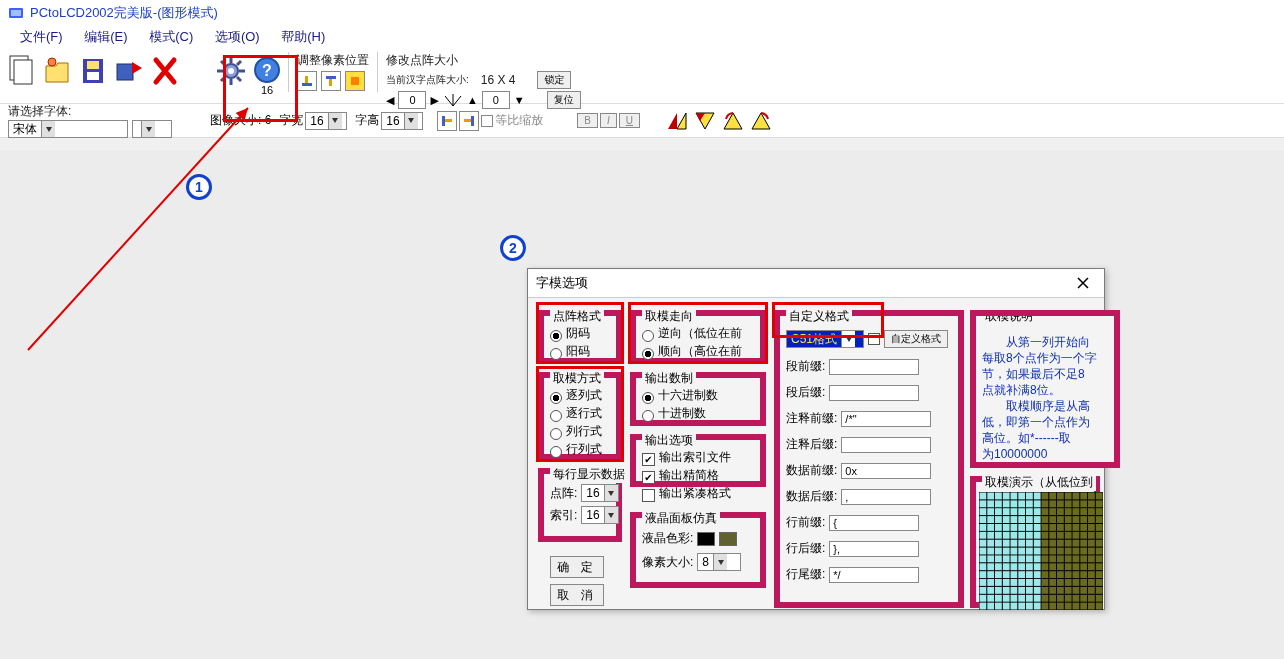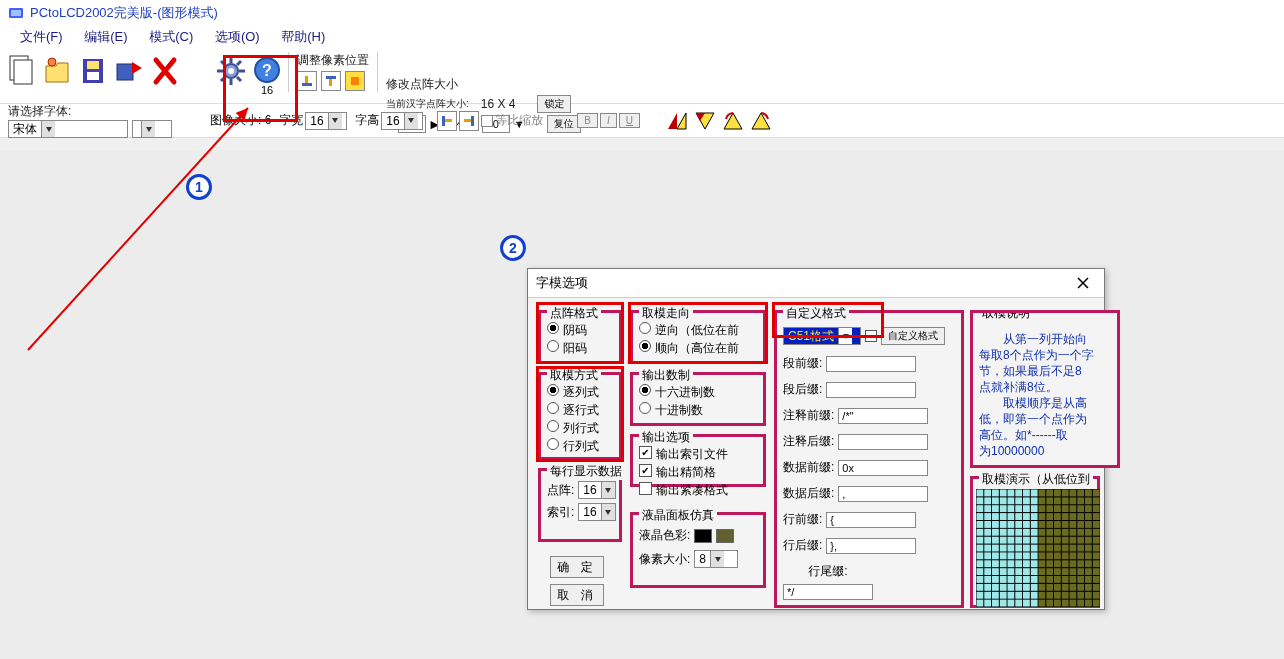--- a/index.html
+++ b/index.html
@@ -103,24 +103,24 @@
     border:1px solid #7a7a7a;
     box-shadow: 2px 2px 6px rgba(0,0,0,0.25);
   }
   .dlg-title {
     background:#fff; border-bottom:1px solid #ccc;
     padding:4px 8px; font-size:13px; display:flex; justify-content:space-between; align-items:center;
   }
   .dlg-close { width:26px; height:20px; display:flex; align-items:center; justify-content:center; cursor:default;}
   .dlg-body { position:relative; height:calc(100% - 26px); }
   .grp {
-    position:absolute; border:3px solid #be185d; background:#f4f4f4;
+    position:absolute; border:6px solid #be185d; background:#f4f4f4;
   }
   .grp .gtitle { position:absolute; top:-8px; left:6px; background:#f4f4f4; padding:0 3px; font-size:12px; white-space:nowrap;}
-  .radio, .check { display:flex; align-items:flex-start; gap:4px; font-size:12px; margin:1px 6px; white-space:nowrap;}
+  .radio, .check { display:flex; align-items:flex-end; gap:4px; font-size:12px; margin:1px 6px; white-space:nowrap;}
   .radio::before {
     content:""; width:10px; height:10px; border:1px solid #555; border-radius:50%; background:#fff; display:inline-block;
   }
   .radio.sel::before {
     background: radial-gradient(circle, #000 0 3px, #fff 3px);
   }
   .check::before {
     content:""; width:11px; height:11px; border:1px solid #555; background:#fff; display:inline-block;
   }
   .check.sel::before {
@@ -230,21 +230,21 @@
         </div>
       <div class="pxcell" style="background:#ffe040;">
           <svg width="14" height="14">
             <rect x="3" y="3" width="8" height="8" fill="#ff8000"></rect>
           </svg>
         </div>
     </div>
   </div>
   <div class="vsep"></div>
 
-  <div class="toolgrp" style="width:250px;margin-top:24px;">
+  <div class="toolgrp" style="width:250px;">
     <div class="toolrow" style="gap:12px;">
       <span class="lbl">修改点阵大小</span>
     </div>
     <div class="toolrow">
       <span class="lbl" style="font-size:10px;">当前汉字点阵大小:</span>
       <span class="lbl" style="margin-left:8px;">16 X 4</span>
       <span class="winbtn" style="margin-left:18px;">锁定</span>
     </div>
     <div class="toolrow">
       <span style="font-size:11px;">◀</span>
@@ -508,21 +508,21 @@
           <input value="," style="">
         </div>
       <div class="field" style="left:6px; top:198px;">
           <span>行前缀:</span>
           <input value="{" style="">
         </div>
       <div class="field" style="left:6px; top:224px;">
           <span>行后缀:</span>
           <input value="}," style="">
         </div>
-      <div class="field" style="left:6px; top:250px;flex-direction:column;">
+      <div class="field" style="left:6px; top:250px;">
           <span>行尾缀:</span>
           <input value="*/" style="">
         </div>
     </div>
 
     <div class="grp" style="left:442px; top:12px; width:150px; height:158px; overflow:hidden;">
       <span class="gtitle">取模说明</span>
       <div class="desc" style="left:6px; top:18px; right:2px; color:#1030b0;">
         <div style="text-indent:2em;">从第一列开始向</div>
         <div>每取8个点作为一个字</div>

